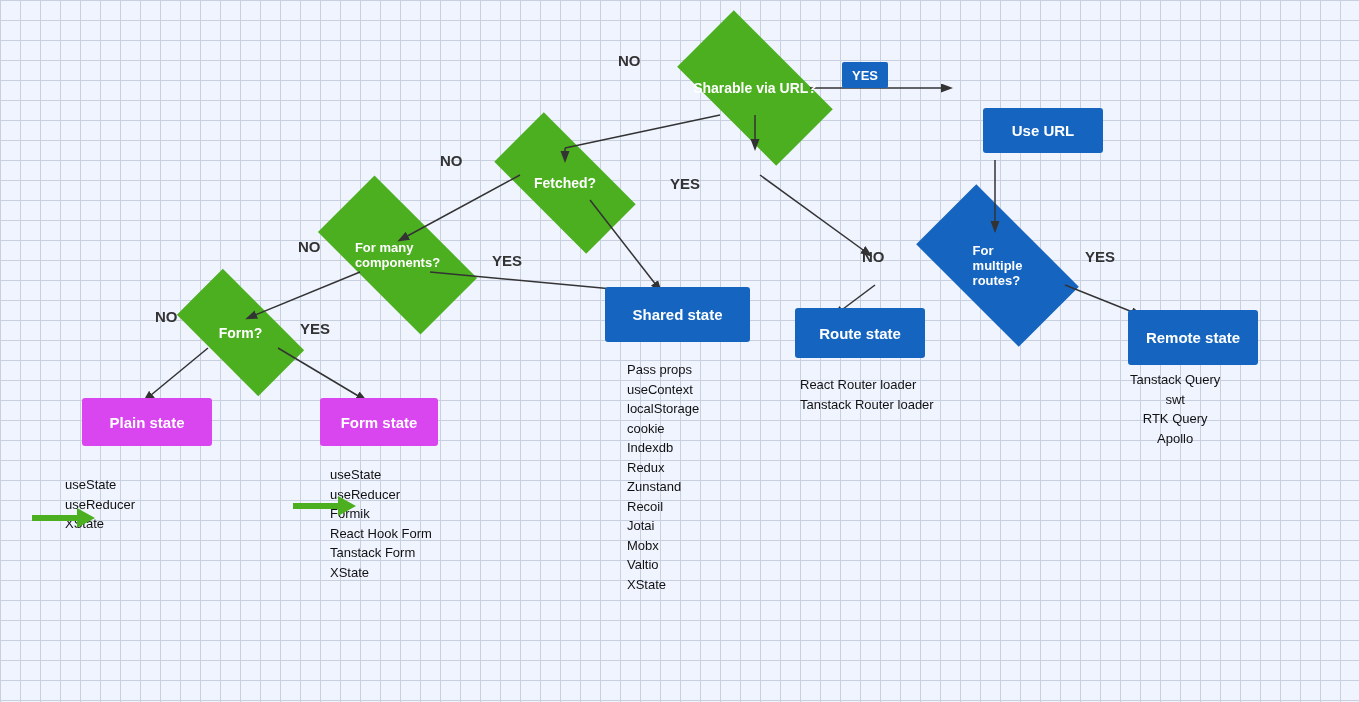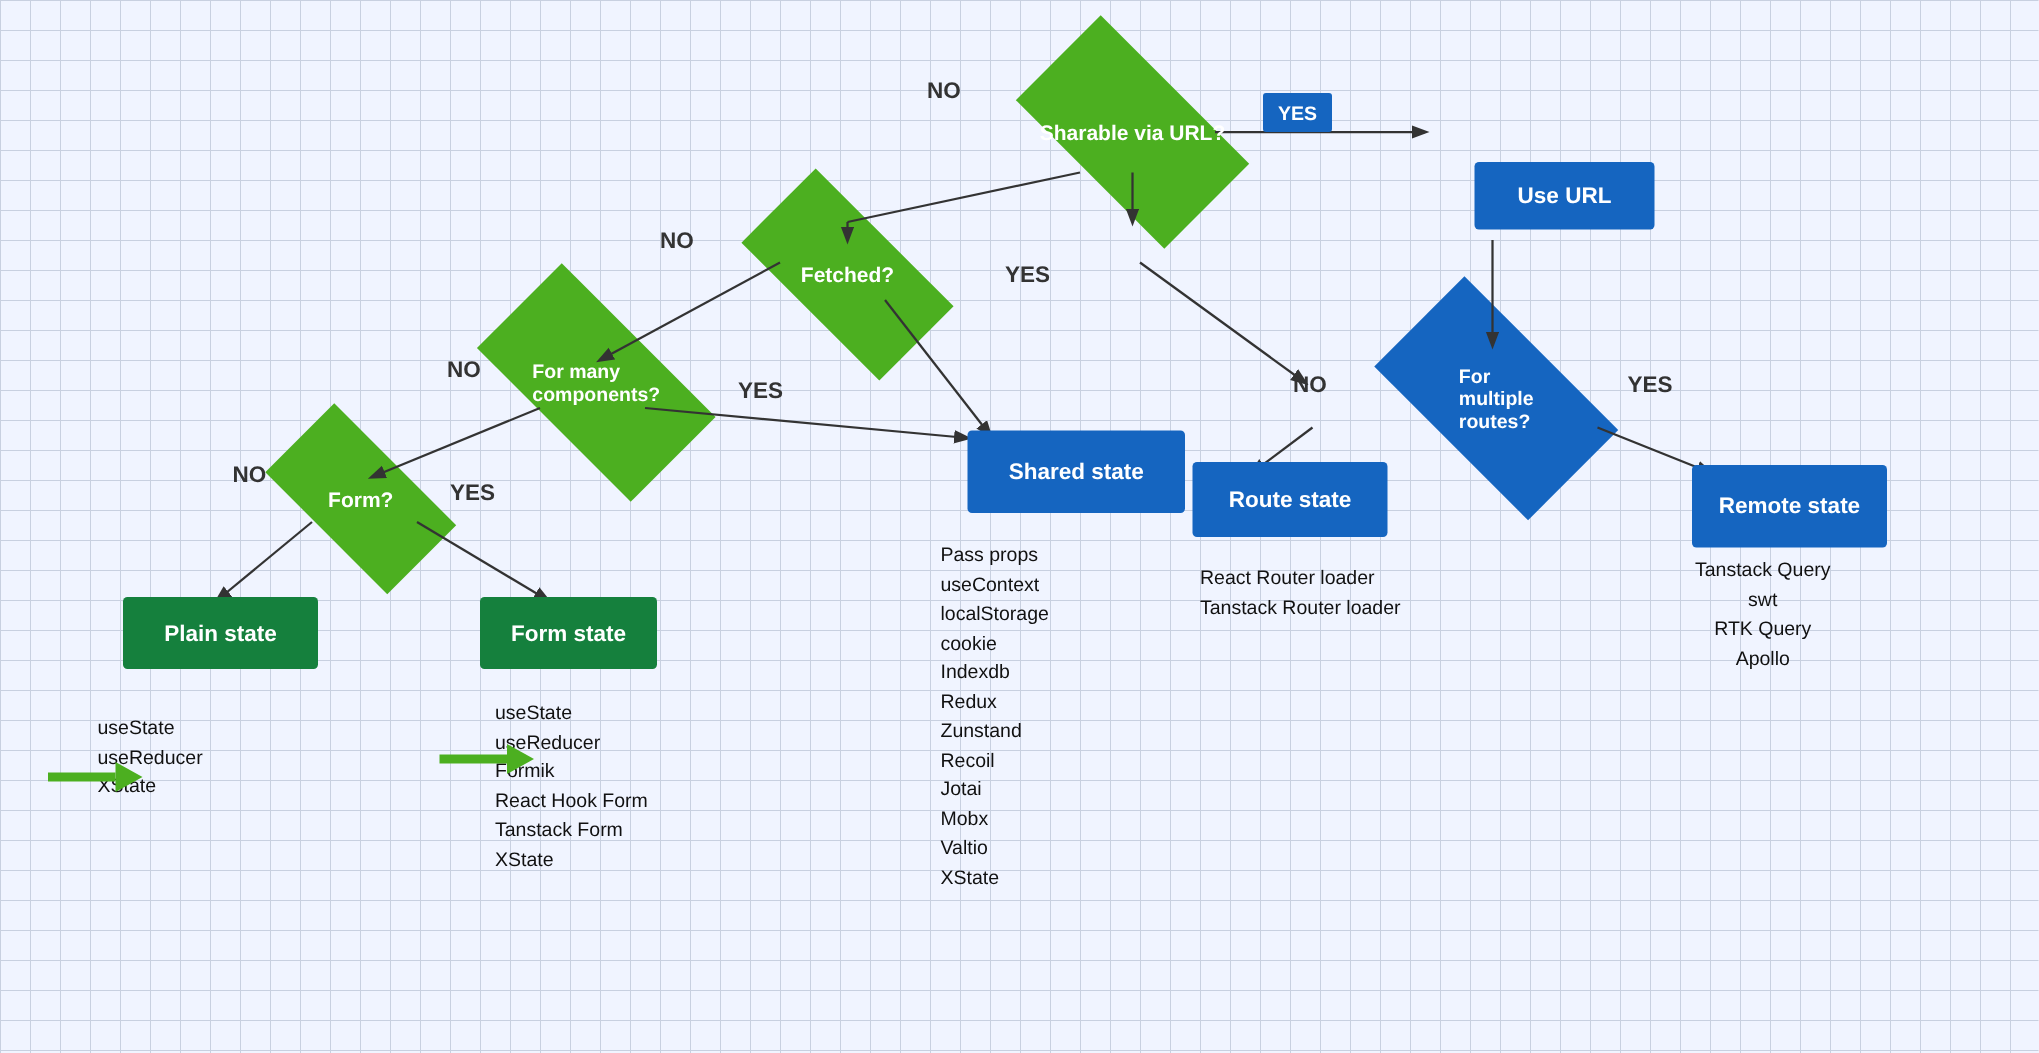--- a/index.html
+++ b/index.html
@@ -48,21 +48,21 @@
       position: absolute;
       display: flex;
       align-items: center;
       justify-content: center;
       text-align: center;
       font-weight: bold;
       color: white;
       font-size: 15px;
       border-radius: 3px;
     }
-    .box-green { background: #15803d; }
+    .box-green { background: #d946ef; }
     .box-blue { background: #1565c0; }
 
     
     .label {
       position: absolute;
       font-size: 13px;
       color: #111;
       font-weight: normal;
       line-height: 1.5;
     }
@@ -161,21 +161,21 @@
   </div>
 
   <div class="diamond diamond-blue" style="left:925px; top:223px; width:145px; height:85px; font-size:13px;">
     <span>For<br>multiple<br>routes?</span>
   </div>
 
   <div class="box box-blue" style="left:935px; top:108px; width:120px; height:45px; font-size:15px;margin-left:48px;">
     <span>Use URL</span>
   </div>
 
-  <div class="box box-blue" style="left:605px; top:287px; width:145px; height:55px; font-size:15px;margin-left:40px;">
+  <div class="box box-blue" style="left:605px; top:287px; width:145px; height:55px; font-size:15px;">
     <span>Shared state</span>
   </div>
 
   <div class="box box-blue" style="left:795px; top:308px; width:130px; height:50px; font-size:15px;">
     <span>Route state</span>
   </div>
 
   <div class="box box-blue" style="left:1128px; top:310px; width:130px; height:55px; font-size:15px;">
     <span>Remote
 state</span>

